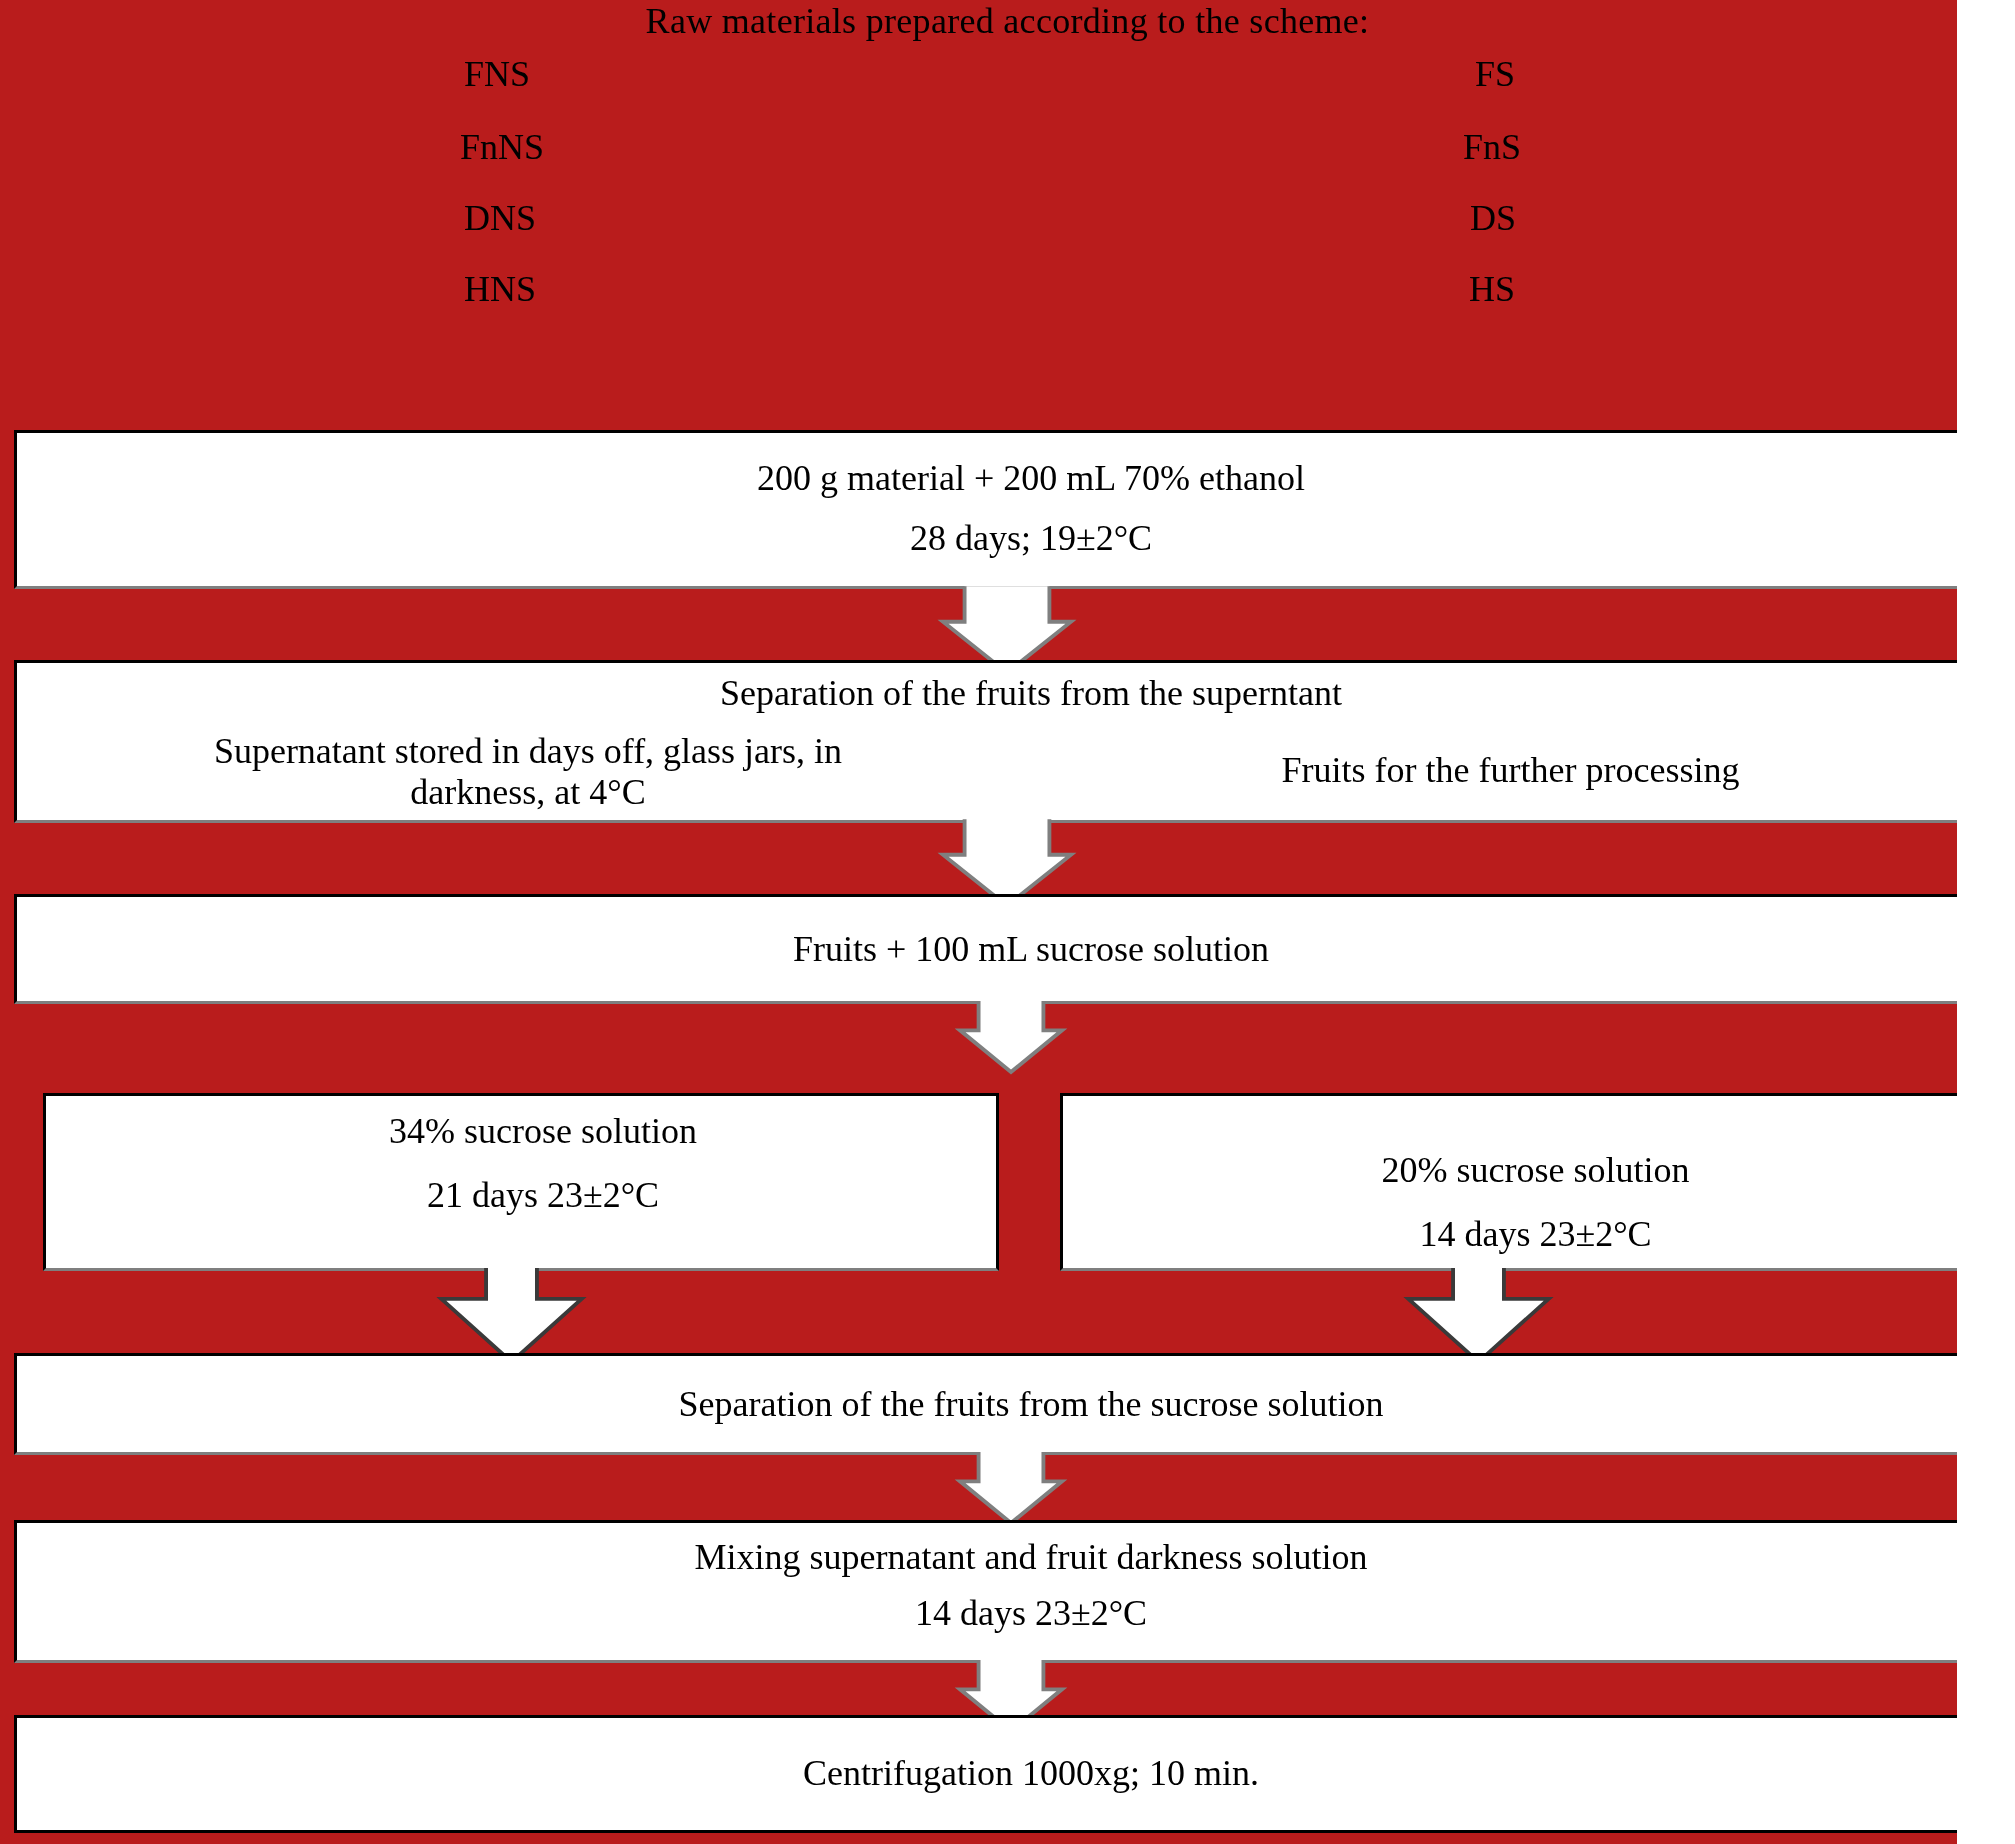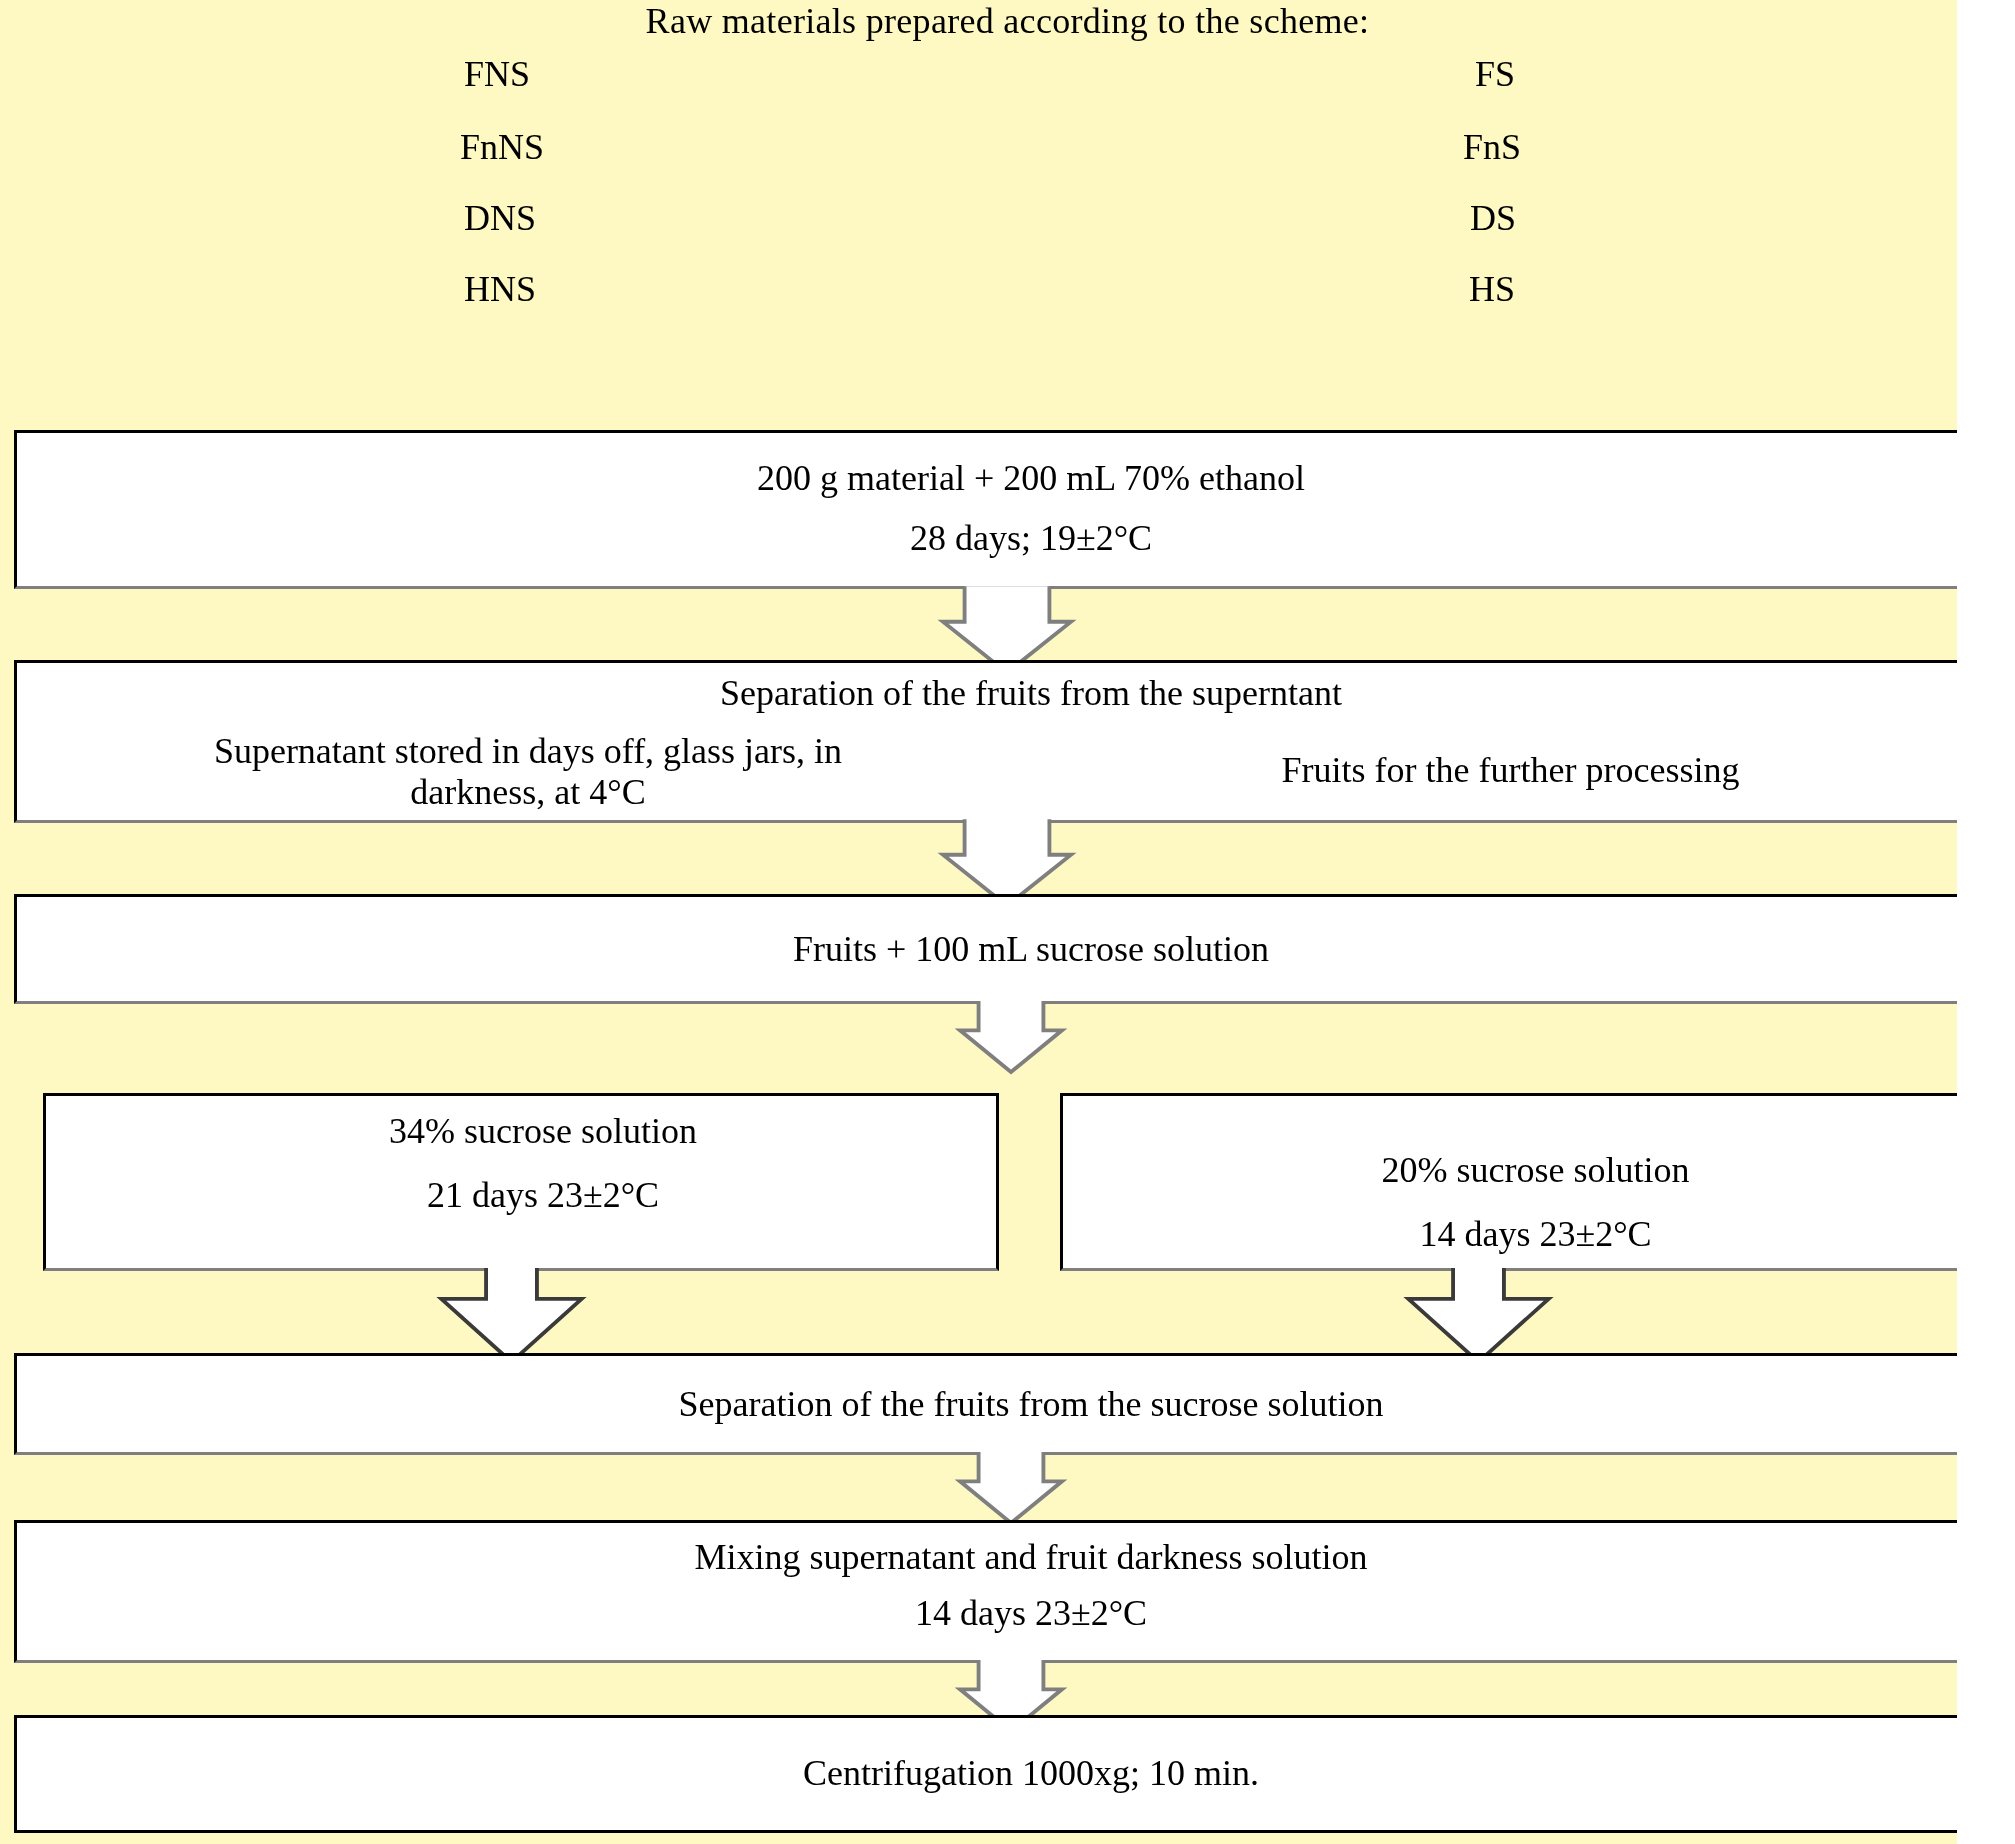--- a/index.html
+++ b/index.html
@@ -8,21 +8,21 @@
     background: #ffffff;
   }
   body {
     font-family: "Liberation Serif", "DejaVu Serif", serif;
     color: #000000;
   }
   #page {
     position: relative;
     width: 1957px;
     height: 1845px;
-    background: #fef9c3;
+    background: #b91c1c;
     overflow: hidden;
   }
 
   
   .hdr-title {
     position: absolute;
     left: 0;
     top: 3.1px;
     width: 2015px;
     text-align: center;

